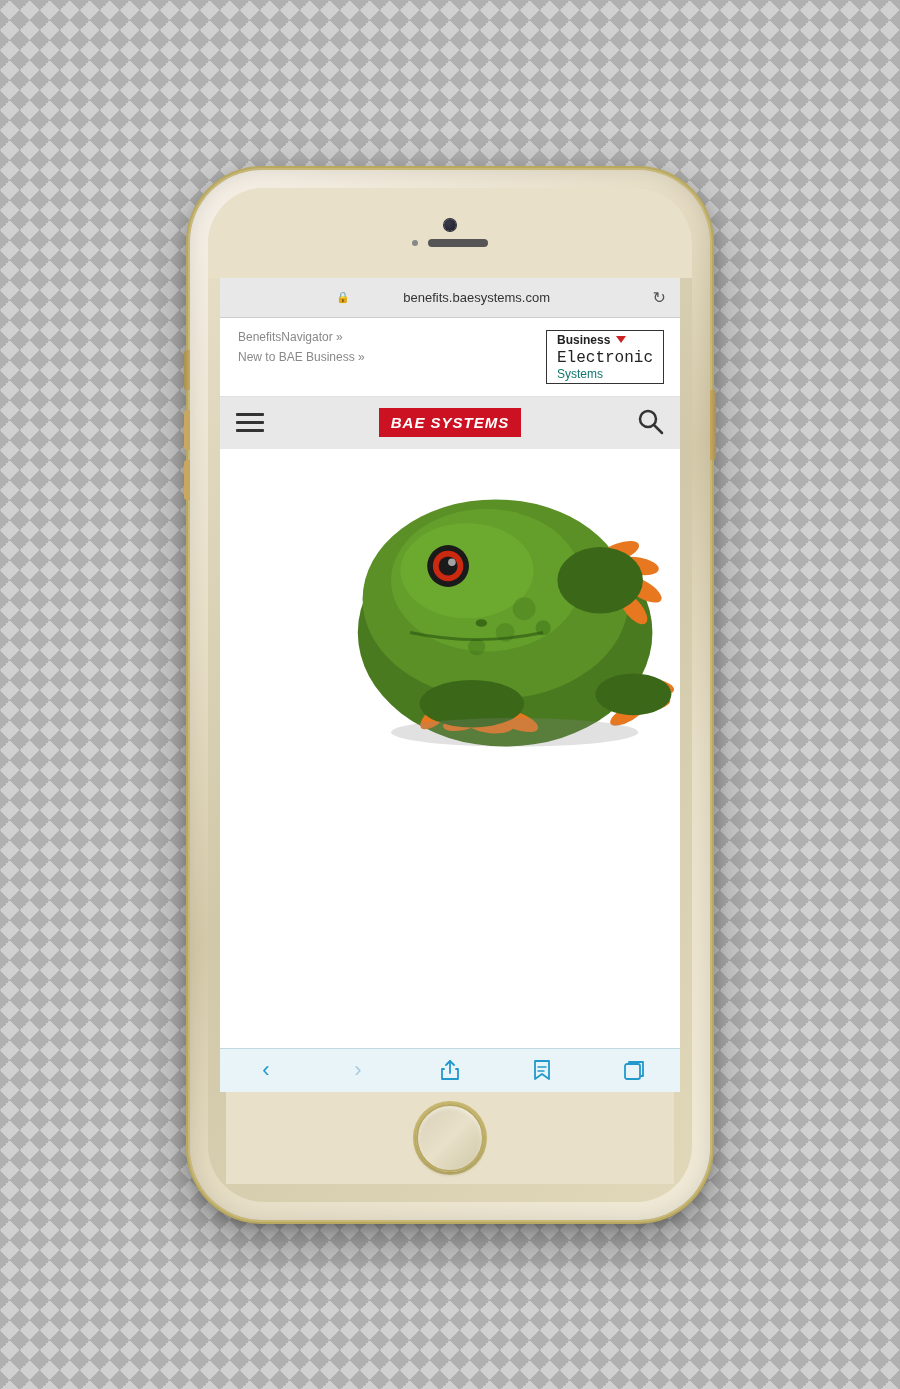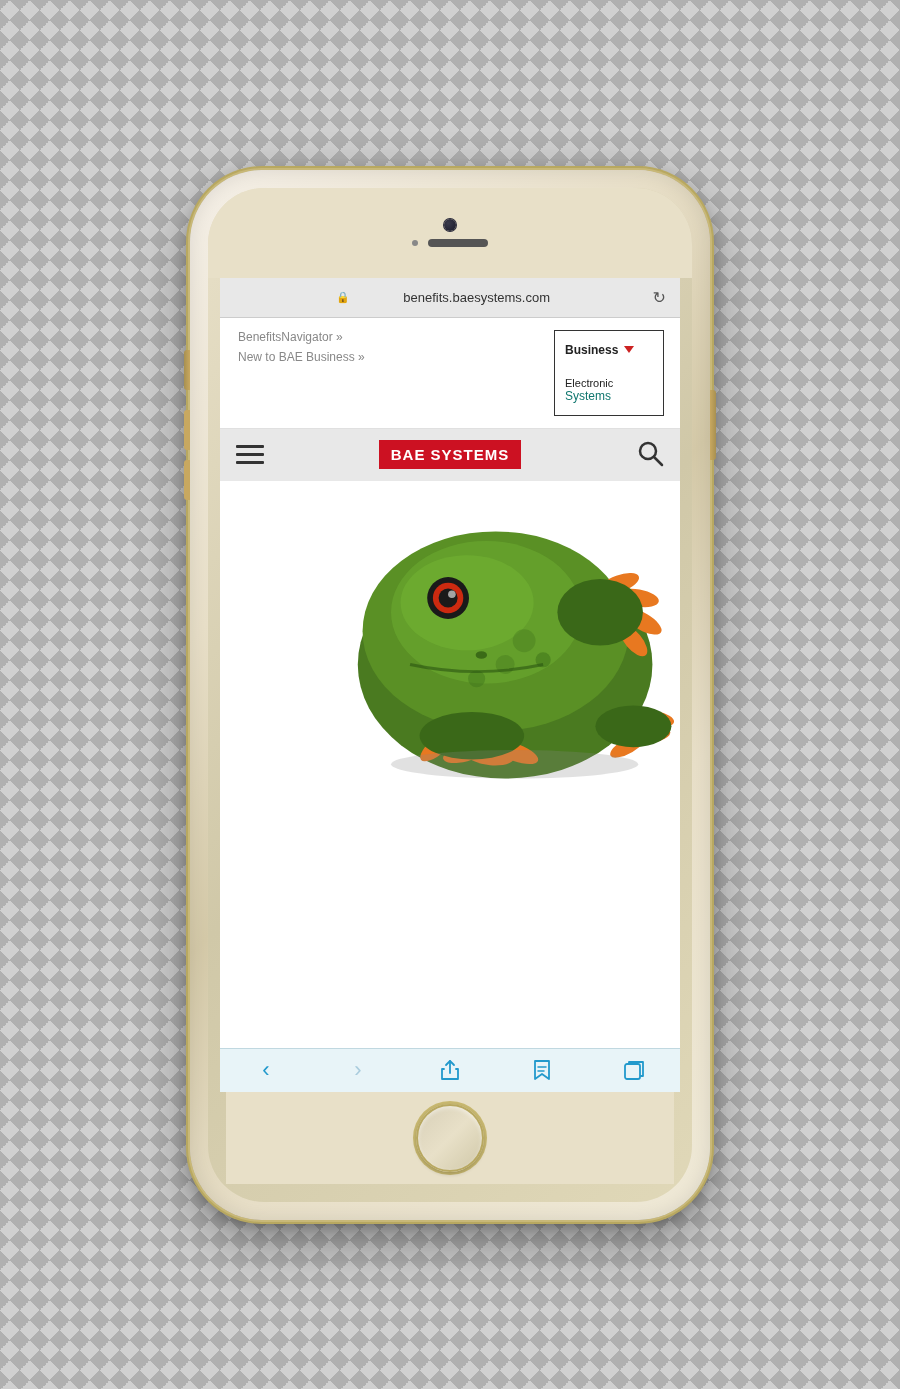--- a/index.html
+++ b/index.html
@@ -203,21 +203,21 @@
       color: #555;
     }
 
     .nav-link span {
       color: #888;
       margin-left: 2px;
     }
 
     .dropdown-box {
       border: 1.5px solid #333;
-      padding: 12px 10px;
+      padding: 2px 10px;
       min-width: 110px;
       font-size: 12px;
       color: #222;
       position: relative;
     }
 
     .dropdown-title {
       font-weight: 700;
       color: #222;
       display: flex;
@@ -235,20 +235,21 @@
       margin-left: 2px;
     }
 
     
     .bae-header {
       background: #e8e8e8;
       padding: 10px 16px;
       display: flex;
       align-items: center;
       justify-content: space-between;
+      font-style: italic;
     }
 
     .hamburger-icon {
       display: flex;
       flex-direction: column;
       gap: 5px;
       cursor: pointer;
     }
 
     .hamburger-icon span {
@@ -383,21 +384,21 @@
           </div>
           <div class="nav-link">
             <span>New to BAE Business »</span>
           </div>
         </div>
         <div class="dropdown-box">
           <div class="dropdown-title">
             <span>Business</span>
             <span class="dropdown-arrow"></span>
           </div>
-          <div style="font-size:11px; color:#222; margin-top:20px;">Electronic</div>
+          <div style="font-size:16px; color:#222; margin-top:2px;font-family:Liberation Mono, monospace;">Electronic</div>
           <div style="font-size:12px; color:#0f766e;">Systems</div>
         </div>
       </div>
 
       <div class="bae-header">
         <div class="hamburger-icon">
           <span></span>
           <span></span>
           <span></span>
         </div>

